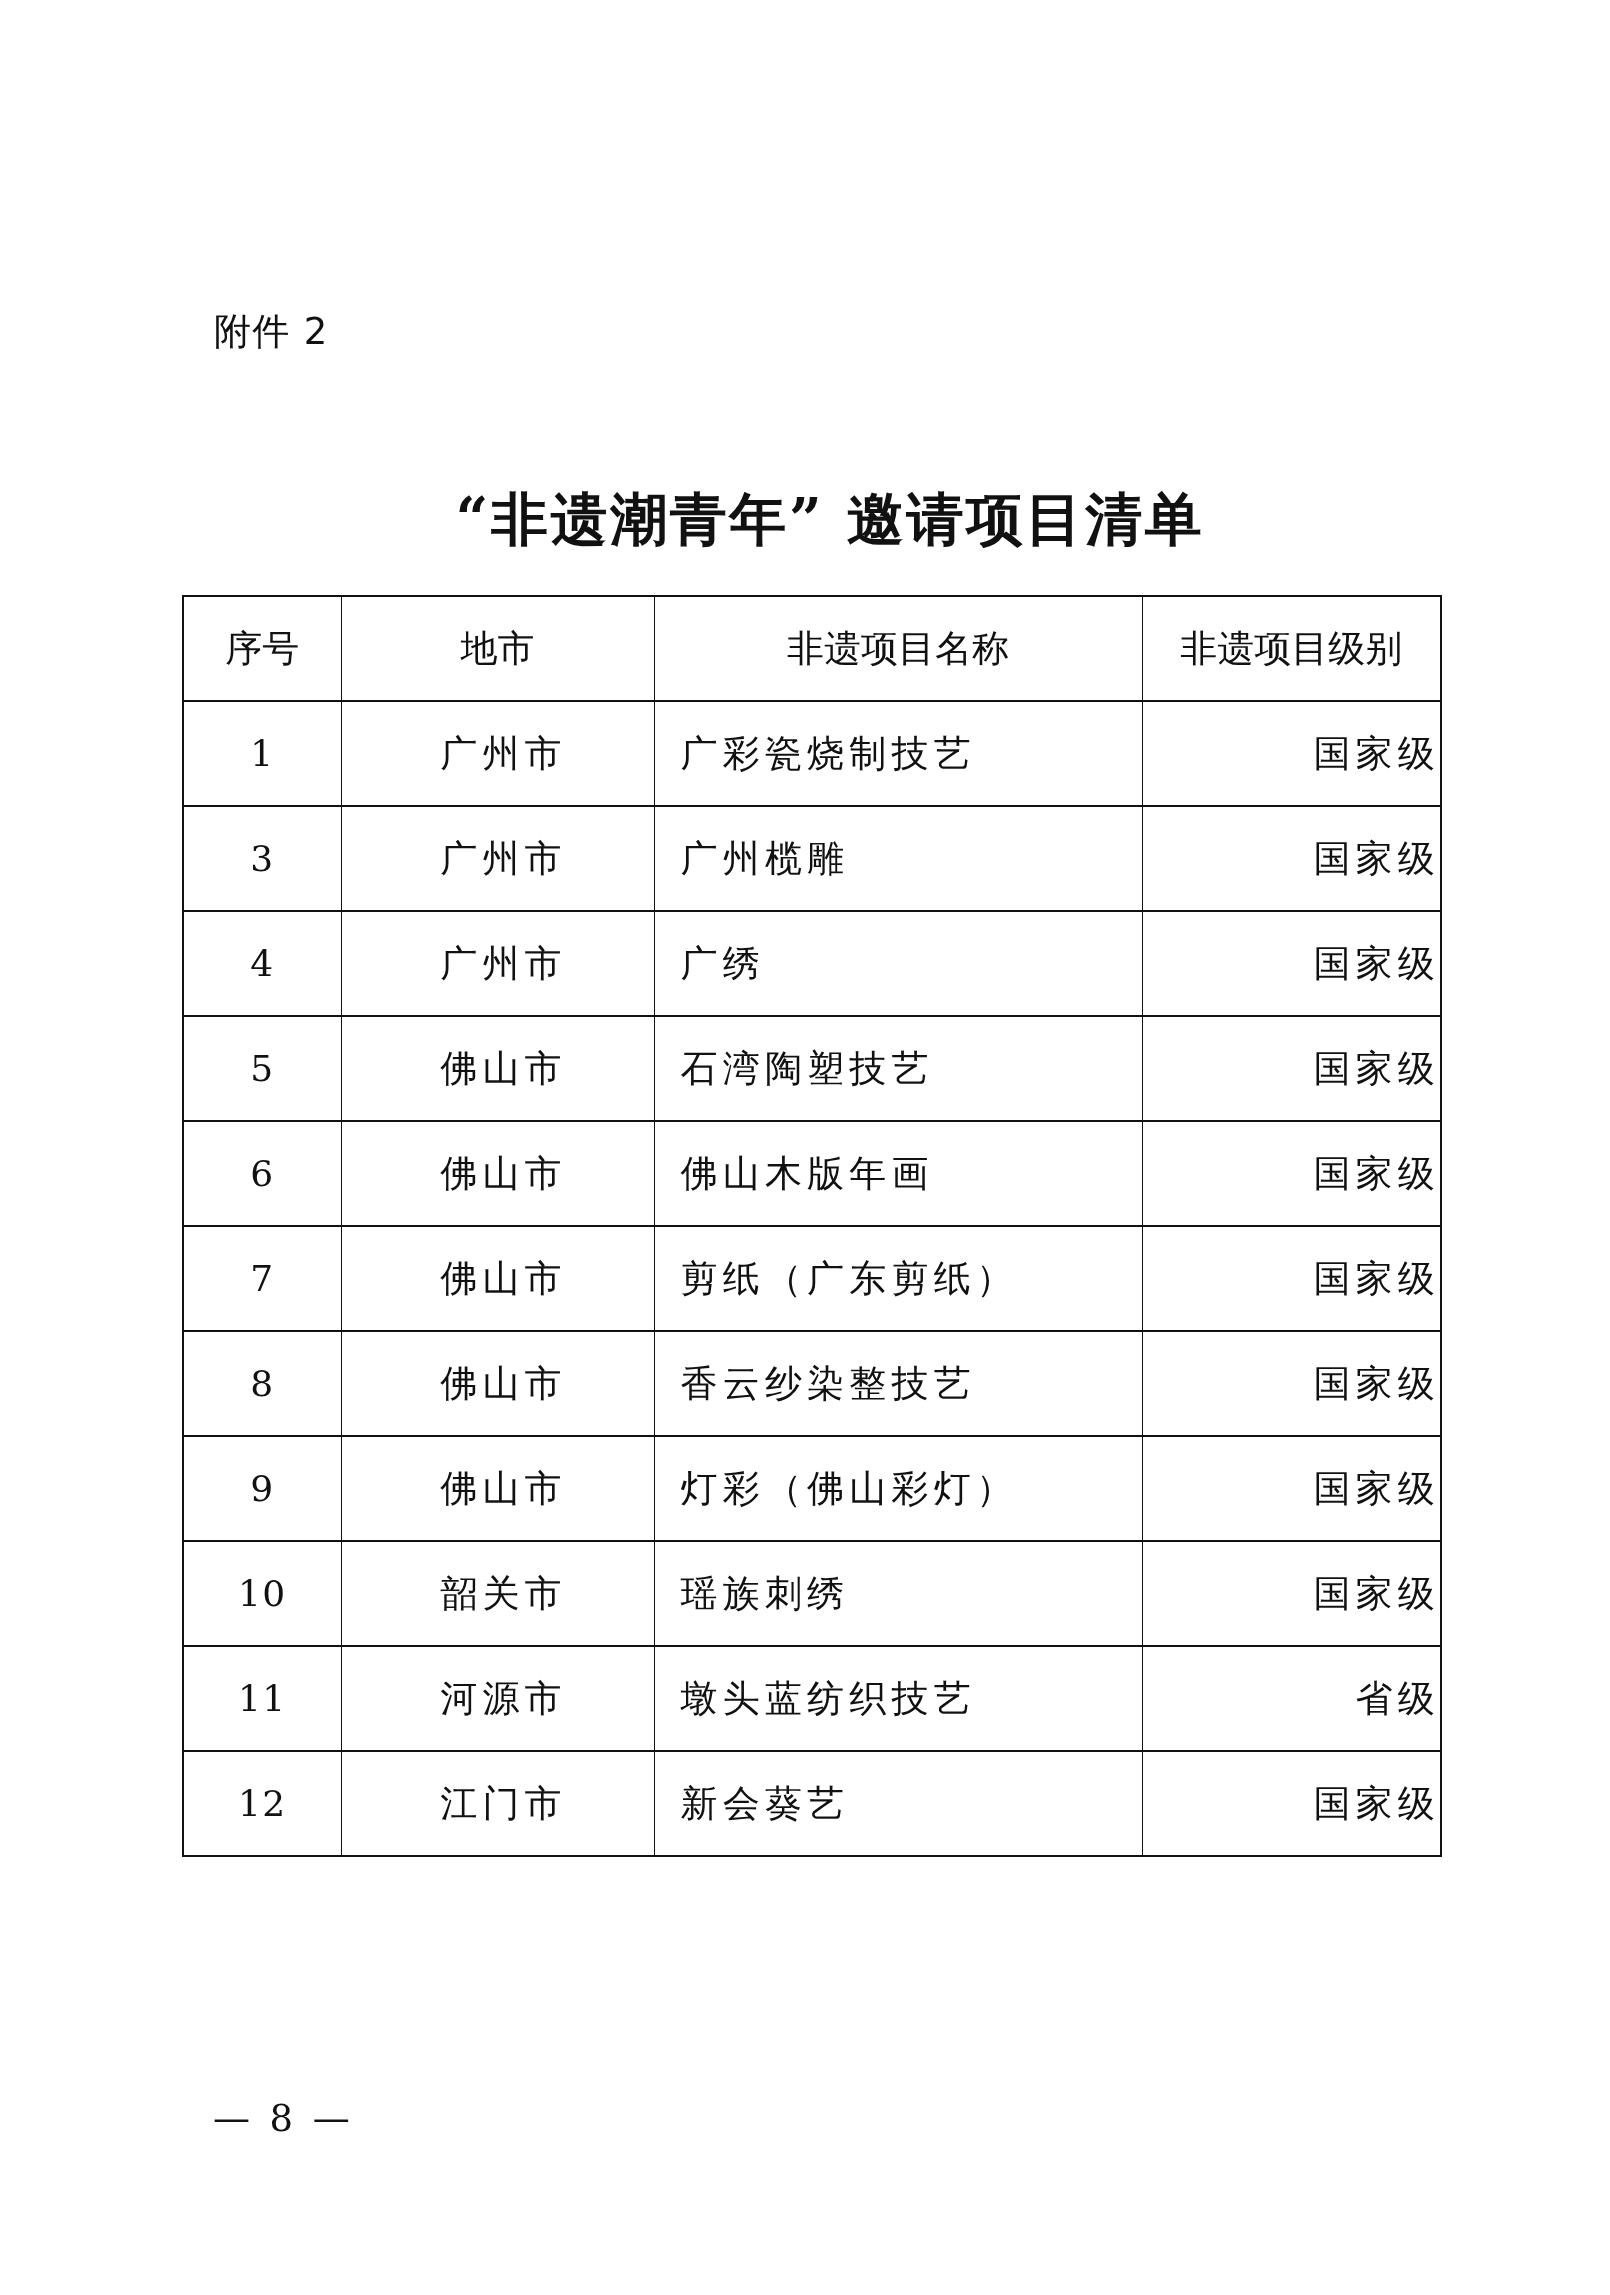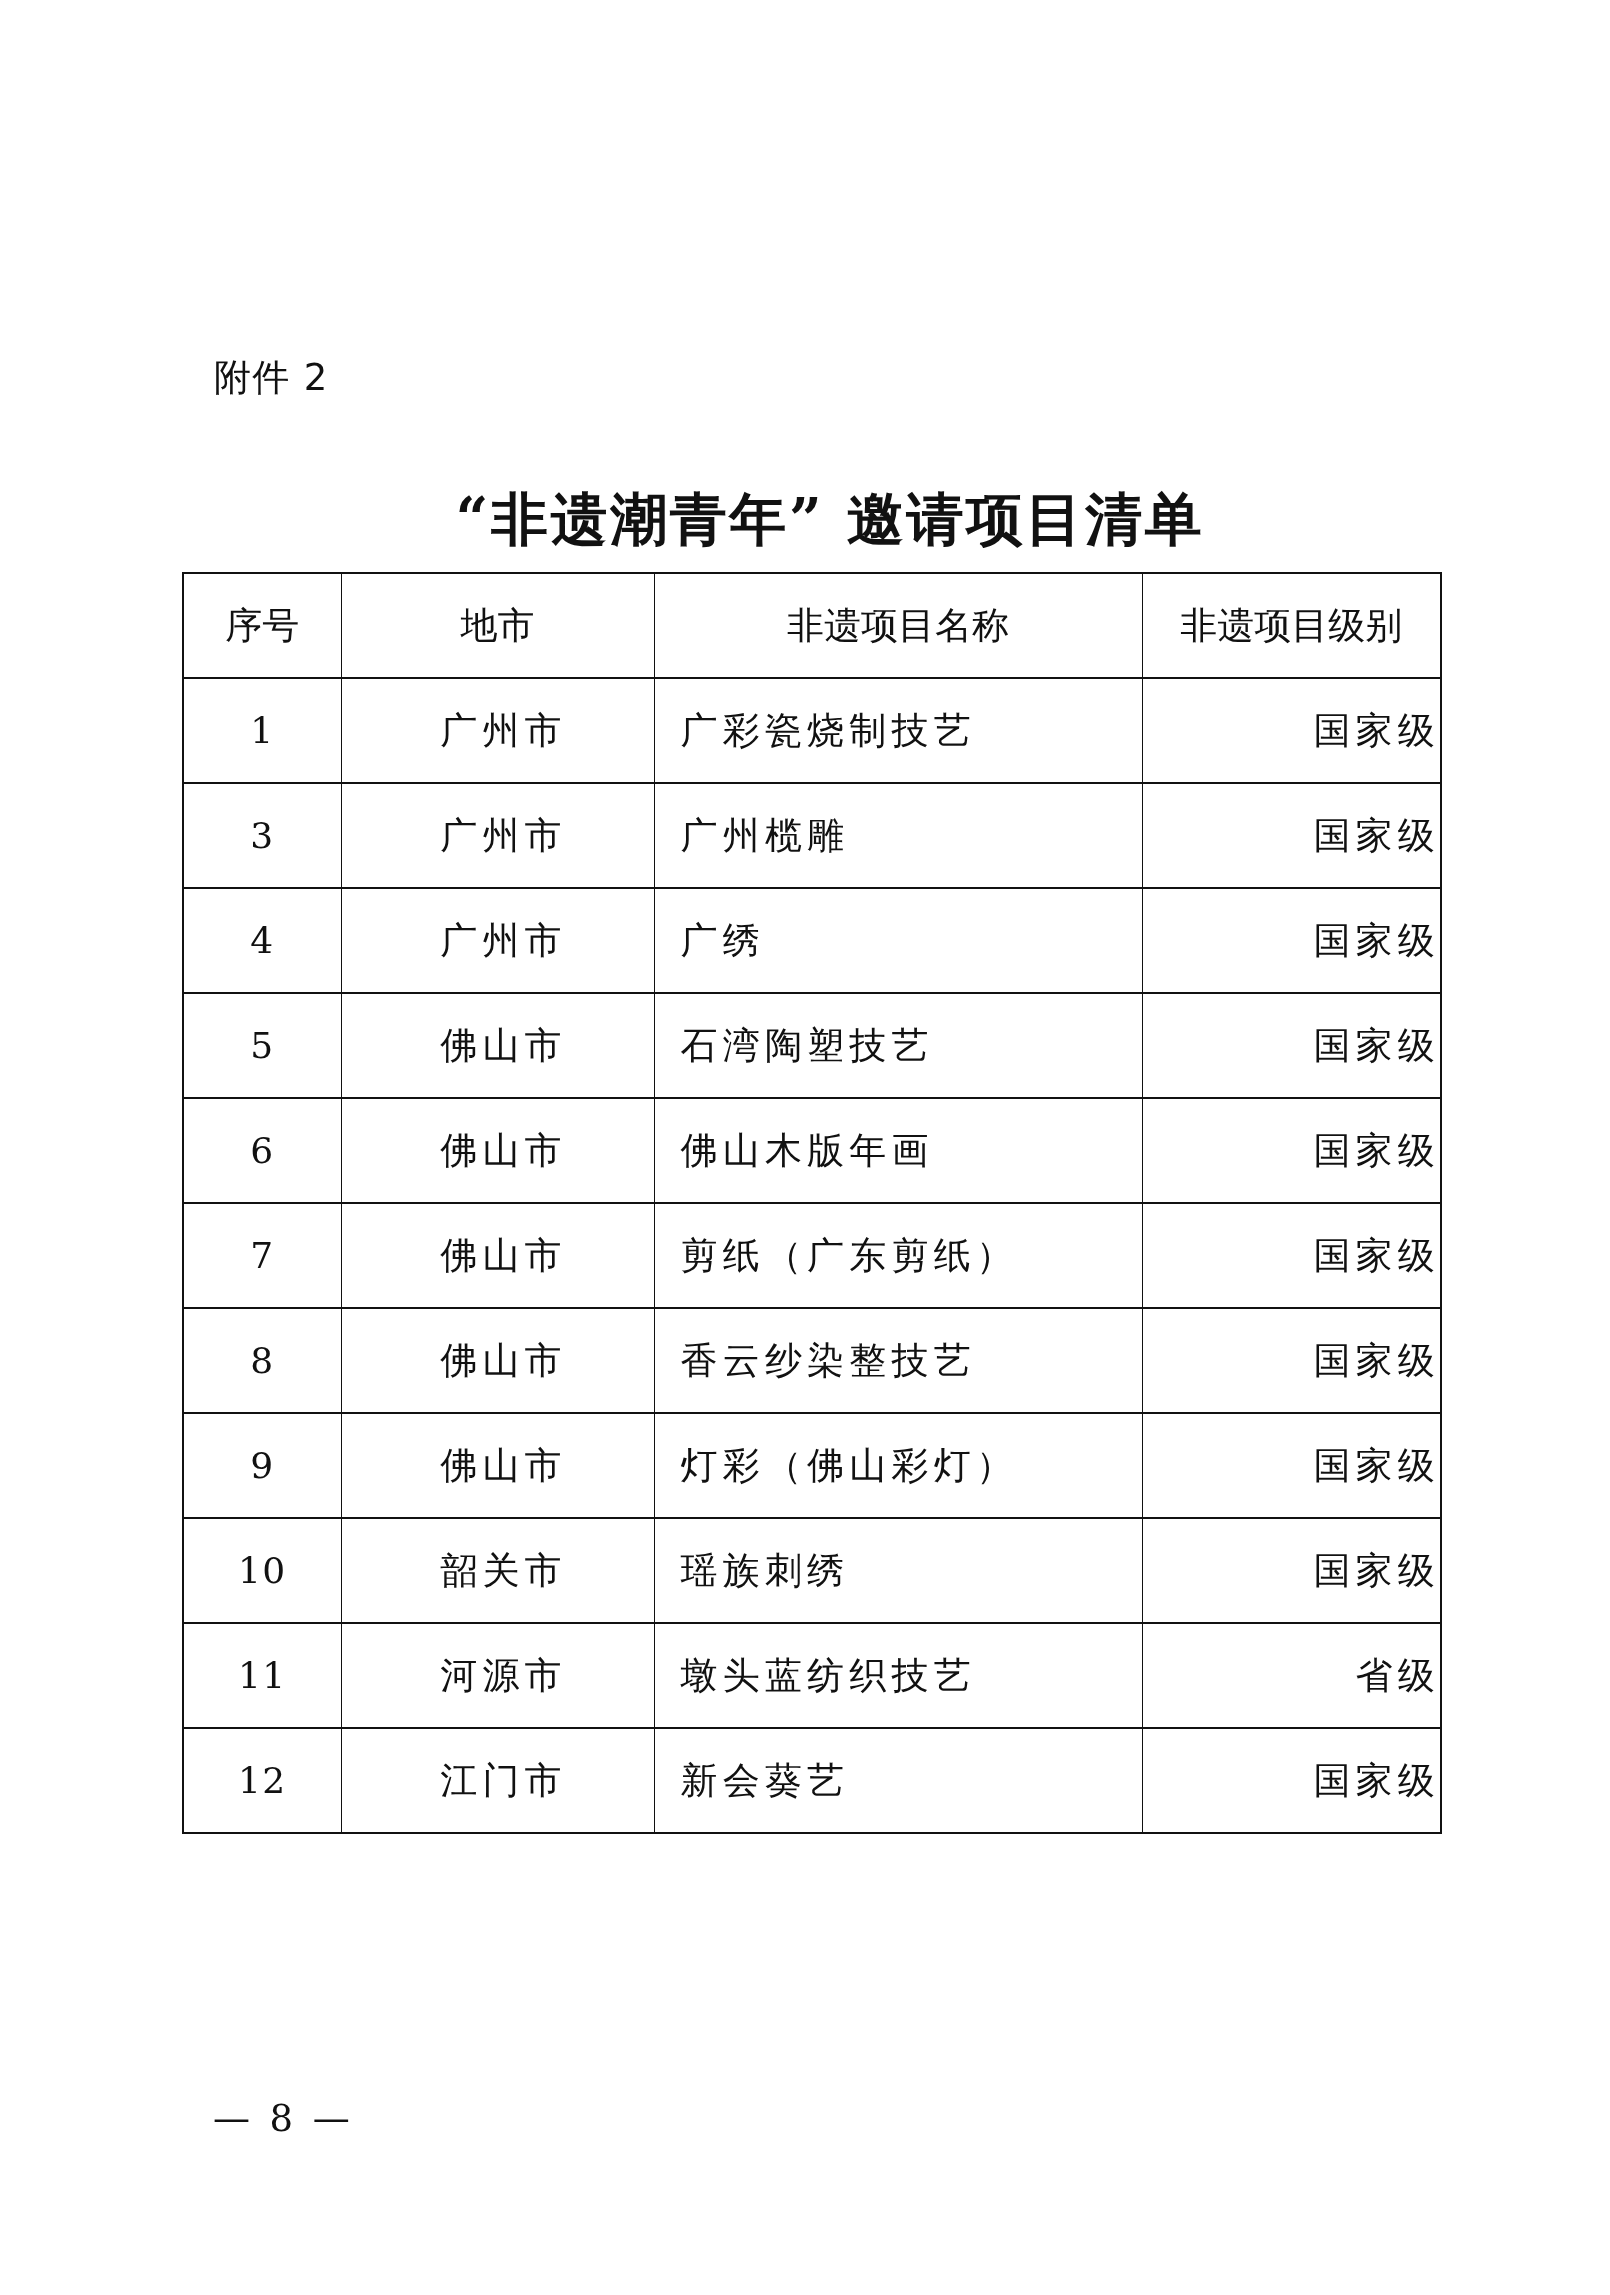--- a/index.html
+++ b/index.html
@@ -16,40 +16,39 @@
       font-family: "DejaVu Serif", "Liberation Serif", serif;
     }
     .attachment-label {
       position: absolute;
       left: 214px;
       top: 309px;
       font-family: "DejaVu Sans", "Liberation Sans", sans-serif;
       font-size: 37px;
       line-height: 45px;
       letter-spacing: 1.3px;
-      margin-top: 46px;
     }
     .doc-title {
       position: absolute;
       left: 12px;
       width: 1610px;
       top: 483px;
       text-align: center;
       font-family: "DejaVu Serif", "Liberation Serif", serif;
       font-weight: bold;
       font-size: 57px;
       line-height: 71px;
       letter-spacing: 2.6px;
       padding-left: 26px;
       box-sizing: border-box;
     }
     .project-table {
       position: absolute;
       left: 182px;
-      top: 572px;
+      top: 595px;
       width: 1258px;
       border-collapse: collapse;
       table-layout: fixed;
       border: 2.6px solid #111111;
     }
     .project-table col.c-no { width: 158px; }
     .project-table col.c-city { width: 313px; }
     .project-table col.c-name { width: 488px; }
     .project-table col.c-level { width: 299px; }
     .project-table th, .project-table td {

